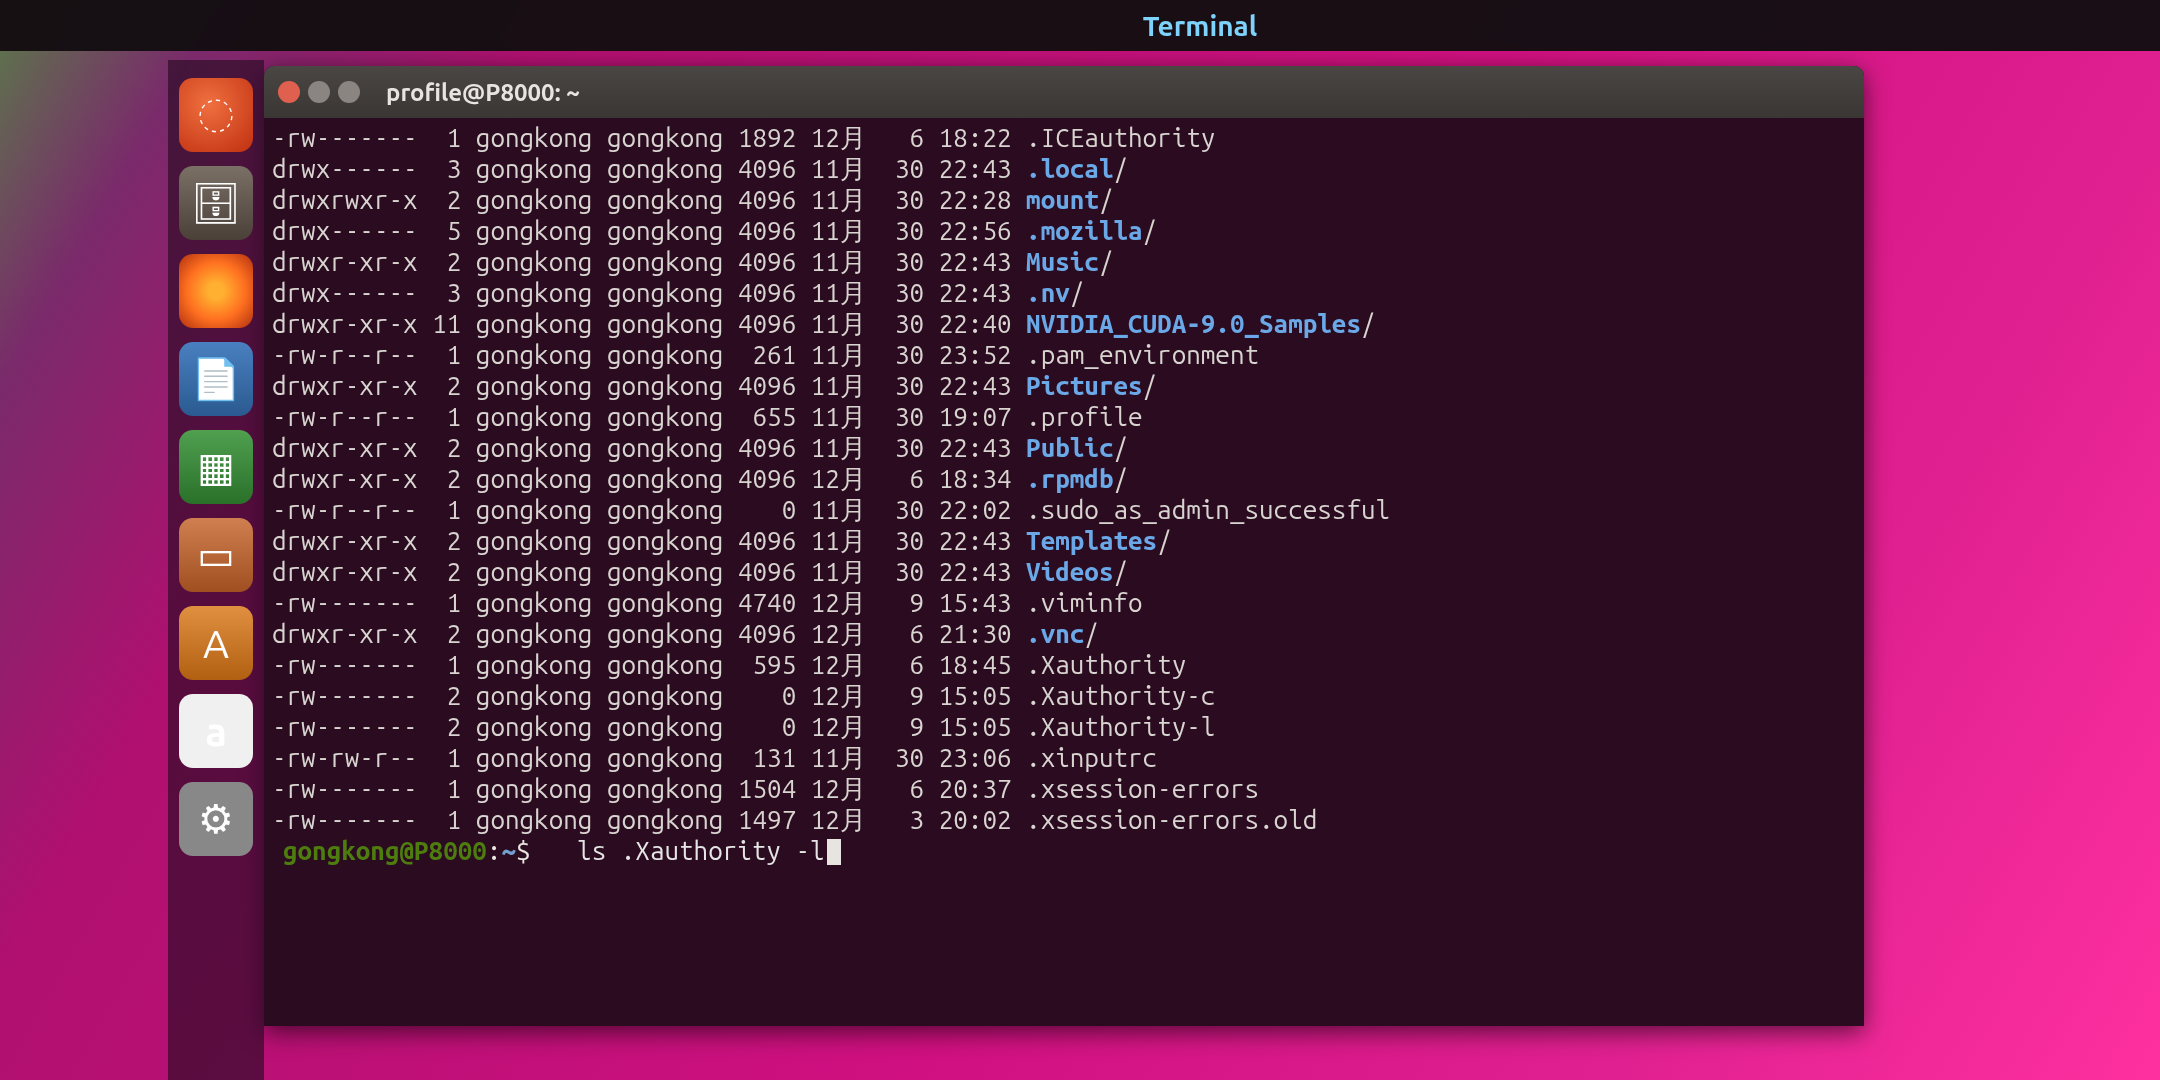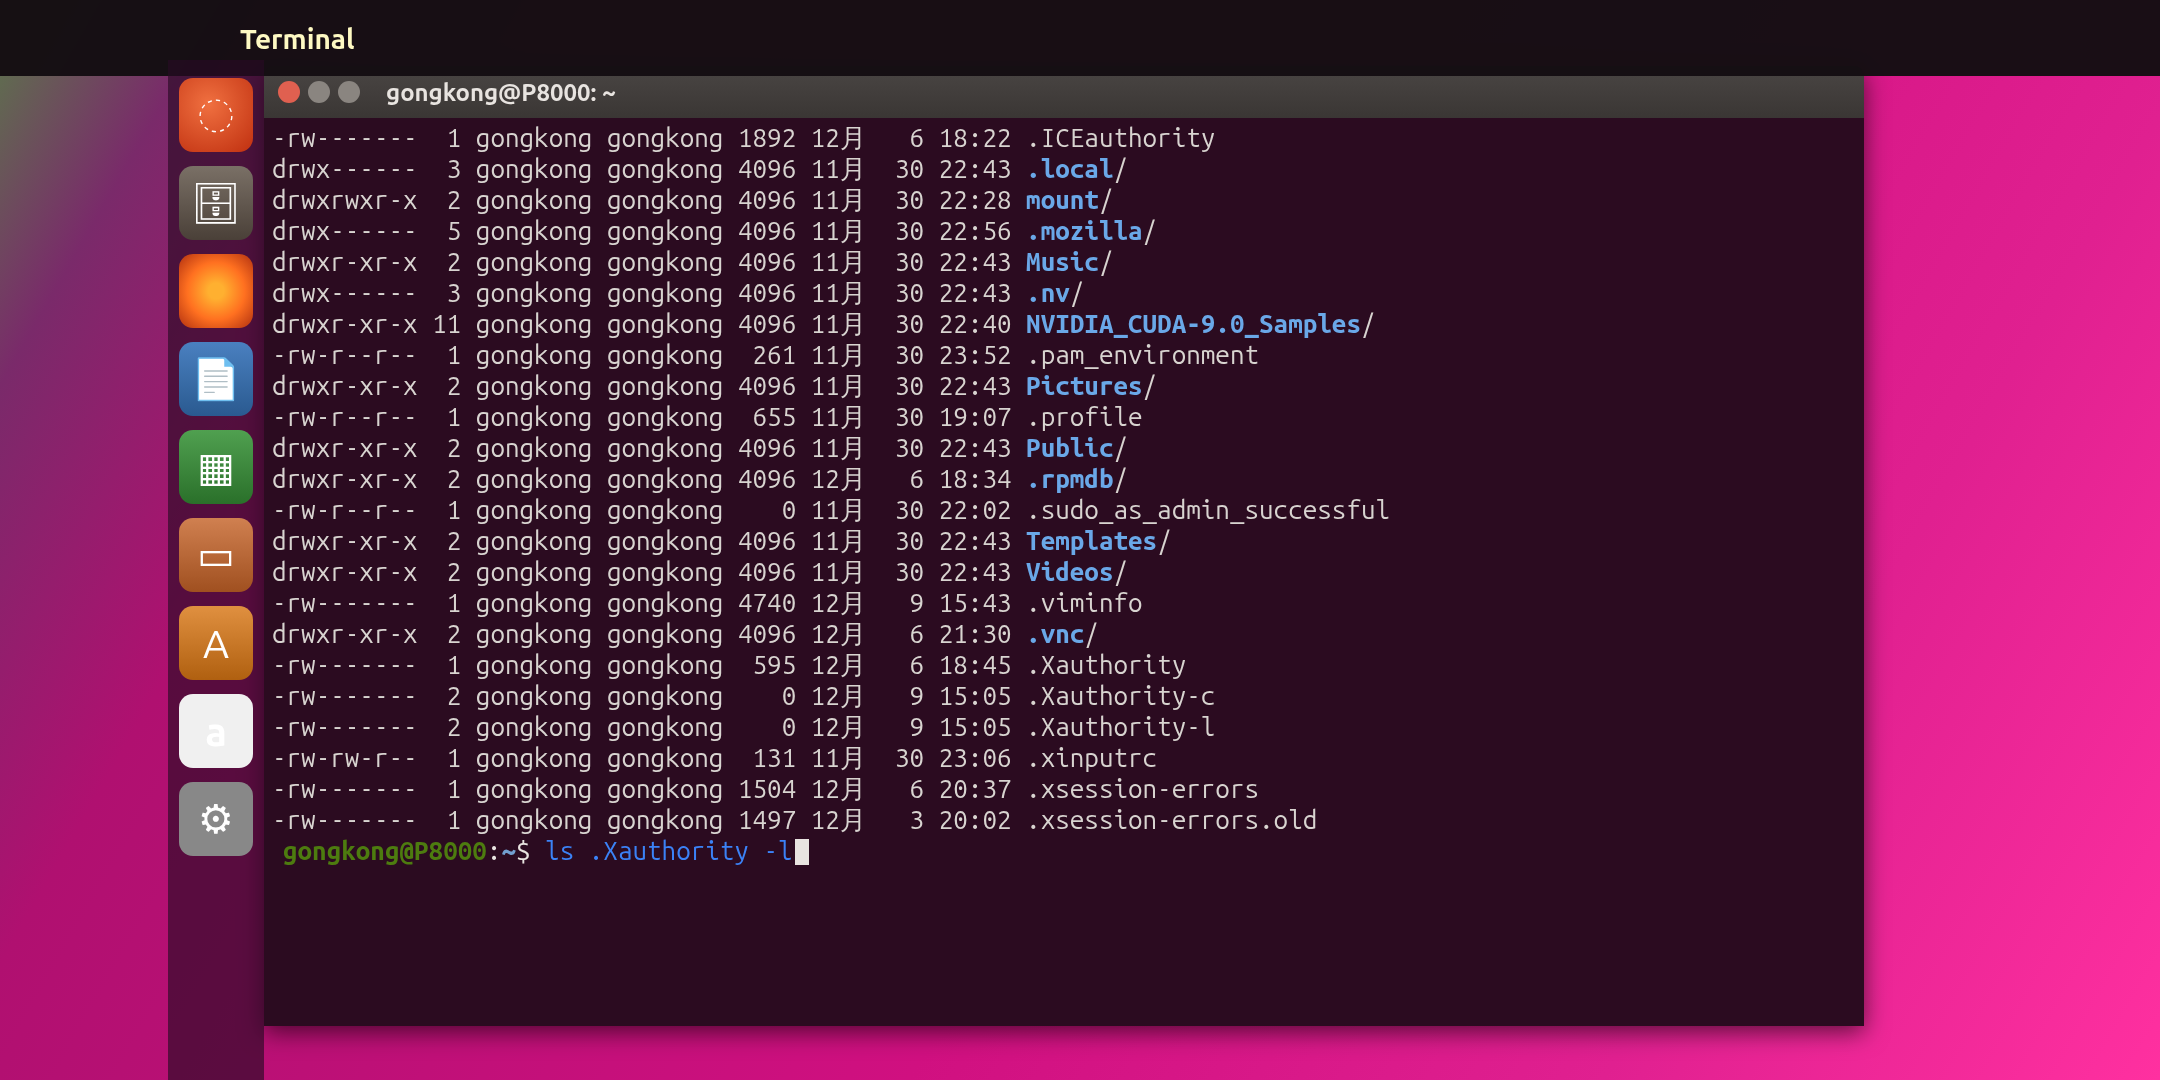--- a/index.html
+++ b/index.html
@@ -14,29 +14,30 @@
   .screen {
     width: 2160px;
     height: 1080px;
     position: relative;
   }
 
   
   .top-bar {
     position: absolute;
     top: 0; left: 0; right: 0;
-    height: 76px;
+    height: 51px;
     background: rgba(20,14,18,0.98);
-    color: #fef9c3;
+    color: #7dd3fc;
     display: flex;
     align-items: center;
     padding-left: 240px;
     font-size: 28px;
     font-weight: 600;
     z-index: 5;
+    justify-content: center;
   }
 
   
   .dock {
     position: absolute;
     top: 60px; left: 0; bottom: 0;
     width: 96px;
     background: rgba(40,10,35,0.65);
     display: flex;
     flex-direction: column;
@@ -120,21 +121,21 @@
   .usr   { color: #d8d4d0; }
   .size  { color: #d8d4d0; }
   .date  { color: #d8d4d0; }
   .fname { color: #d8d4d0; }
   .dir   { color: #6aa8e8; font-weight: 600; text-align: center; }
   .slash { color: #d8d4d0; }
 
   .prompt-user { color: #4d7c0f; font-weight: 700; margin-left: 11px; }
   .prompt-colon{ color: #e8e4e0; }
   .prompt-path { color: #729fcf; font-weight: 700; }
-  .prompt-cmd  { color: #3b82f6; }
+  .prompt-cmd  { color: #e5e5e5; margin-left: 32px; }
   .cursor {
     display: inline-block;
     width: 14px; height: 26px;
     background: #e8e4e0;
     vertical-align: text-bottom;
     margin-left: 2px;
   }
 
   .row { display: block; }
 </style>
@@ -175,18 +176,18 @@
       <div class="dock-item settings">
         <span class="dock-glyph">⚙</span>
       </div>
     </div>
 
   <div class="terminal">
     <div class="titlebar">
       <span class="win-btn close"></span>
       <span class="win-btn min"></span>
       <span class="win-btn max"></span>
-      <span class="title-text">gongkong@P8000: ~</span>
+      <span class="title-text">profile@P8000: ~</span>
     </div>
     <div class="term-body" id="term-body"><span class="row"><span class="perm">-rw-------</span><span class="num">  1</span><span class="usr"> gongkong</span><span class="usr"> gongkong</span><span class="size"> 1892</span><span class="date"> 12月 </span><span class="date">  6</span><span class="date"> 18:22</span><span> </span><span class="fname">.ICEauthority</span></span><span class="row"><span class="perm">drwx------</span><span class="num">  3</span><span class="usr"> gongkong</span><span class="usr"> gongkong</span><span class="size"> 4096</span><span class="date"> 11月 </span><span class="date"> 30</span><span class="date"> 22:43</span><span> </span><span class="dir">.local</span><span class="slash">/</span></span><span class="row"><span class="perm">drwxrwxr-x</span><span class="num">  2</span><span class="usr"> gongkong</span><span class="usr"> gongkong</span><span class="size"> 4096</span><span class="date"> 11月 </span><span class="date"> 30</span><span class="date"> 22:28</span><span> </span><span class="dir">mount</span><span class="slash">/</span></span><span class="row"><span class="perm">drwx------</span><span class="num">  5</span><span class="usr"> gongkong</span><span class="usr"> gongkong</span><span class="size"> 4096</span><span class="date"> 11月 </span><span class="date"> 30</span><span class="date"> 22:56</span><span> </span><span class="dir">.mozilla</span><span class="slash">/</span></span><span class="row"><span class="perm">drwxr-xr-x</span><span class="num">  2</span><span class="usr"> gongkong</span><span class="usr"> gongkong</span><span class="size"> 4096</span><span class="date"> 11月 </span><span class="date"> 30</span><span class="date"> 22:43</span><span> </span><span class="dir">Music</span><span class="slash">/</span></span><span class="row"><span class="perm">drwx------</span><span class="num">  3</span><span class="usr"> gongkong</span><span class="usr"> gongkong</span><span class="size"> 4096</span><span class="date"> 11月 </span><span class="date"> 30</span><span class="date"> 22:43</span><span> </span><span class="dir">.nv</span><span class="slash">/</span></span><span class="row"><span class="perm">drwxr-xr-x</span><span class="num"> 11</span><span class="usr"> gongkong</span><span class="usr"> gongkong</span><span class="size"> 4096</span><span class="date"> 11月 </span><span class="date"> 30</span><span class="date"> 22:40</span><span> </span><span class="dir">NVIDIA_CUDA-9.0_Samples</span><span class="slash">/</span></span><span class="row"><span class="perm">-rw-r--r--</span><span class="num">  1</span><span class="usr"> gongkong</span><span class="usr"> gongkong</span><span class="size">  261</span><span class="date"> 11月 </span><span class="date"> 30</span><span class="date"> 23:52</span><span> </span><span class="fname">.pam_environment</span></span><span class="row"><span class="perm">drwxr-xr-x</span><span class="num">  2</span><span class="usr"> gongkong</span><span class="usr"> gongkong</span><span class="size"> 4096</span><span class="date"> 11月 </span><span class="date"> 30</span><span class="date"> 22:43</span><span> </span><span class="dir">Pictures</span><span class="slash">/</span></span><span class="row"><span class="perm">-rw-r--r--</span><span class="num">  1</span><span class="usr"> gongkong</span><span class="usr"> gongkong</span><span class="size">  655</span><span class="date"> 11月 </span><span class="date"> 30</span><span class="date"> 19:07</span><span> </span><span class="fname">.profile</span></span><span class="row"><span class="perm">drwxr-xr-x</span><span class="num">  2</span><span class="usr"> gongkong</span><span class="usr"> gongkong</span><span class="size"> 4096</span><span class="date"> 11月 </span><span class="date"> 30</span><span class="date"> 22:43</span><span> </span><span class="dir">Public</span><span class="slash">/</span></span><span class="row"><span class="perm">drwxr-xr-x</span><span class="num">  2</span><span class="usr"> gongkong</span><span class="usr"> gongkong</span><span class="size"> 4096</span><span class="date"> 12月 </span><span class="date">  6</span><span class="date"> 18:34</span><span> </span><span class="dir">.rpmdb</span><span class="slash">/</span></span><span class="row"><span class="perm">-rw-r--r--</span><span class="num">  1</span><span class="usr"> gongkong</span><span class="usr"> gongkong</span><span class="size">    0</span><span class="date"> 11月 </span><span class="date"> 30</span><span class="date"> 22:02</span><span> </span><span class="fname">.sudo_as_admin_successful</span></span><span class="row"><span class="perm">drwxr-xr-x</span><span class="num">  2</span><span class="usr"> gongkong</span><span class="usr"> gongkong</span><span class="size"> 4096</span><span class="date"> 11月 </span><span class="date"> 30</span><span class="date"> 22:43</span><span> </span><span class="dir">Templates</span><span class="slash">/</span></span><span class="row"><span class="perm">drwxr-xr-x</span><span class="num">  2</span><span class="usr"> gongkong</span><span class="usr"> gongkong</span><span class="size"> 4096</span><span class="date"> 11月 </span><span class="date"> 30</span><span class="date"> 22:43</span><span> </span><span class="dir">Videos</span><span class="slash">/</span></span><span class="row"><span class="perm">-rw-------</span><span class="num">  1</span><span class="usr"> gongkong</span><span class="usr"> gongkong</span><span class="size"> 4740</span><span class="date"> 12月 </span><span class="date">  9</span><span class="date"> 15:43</span><span> </span><span class="fname">.viminfo</span></span><span class="row"><span class="perm">drwxr-xr-x</span><span class="num">  2</span><span class="usr"> gongkong</span><span class="usr"> gongkong</span><span class="size"> 4096</span><span class="date"> 12月 </span><span class="date">  6</span><span class="date"> 21:30</span><span> </span><span class="dir">.vnc</span><span class="slash">/</span></span><span class="row"><span class="perm">-rw-------</span><span class="num">  1</span><span class="usr"> gongkong</span><span class="usr"> gongkong</span><span class="size">  595</span><span class="date"> 12月 </span><span class="date">  6</span><span class="date"> 18:45</span><span> </span><span class="fname">.Xauthority</span></span><span class="row"><span class="perm">-rw-------</span><span class="num">  2</span><span class="usr"> gongkong</span><span class="usr"> gongkong</span><span class="size">    0</span><span class="date"> 12月 </span><span class="date">  9</span><span class="date"> 15:05</span><span> </span><span class="fname">.Xauthority-c</span></span><span class="row"><span class="perm">-rw-------</span><span class="num">  2</span><span class="usr"> gongkong</span><span class="usr"> gongkong</span><span class="size">    0</span><span class="date"> 12月 </span><span class="date">  9</span><span class="date"> 15:05</span><span> </span><span class="fname">.Xauthority-l</span></span><span class="row"><span class="perm">-rw-rw-r--</span><span class="num">  1</span><span class="usr"> gongkong</span><span class="usr"> gongkong</span><span class="size">  131</span><span class="date"> 11月 </span><span class="date"> 30</span><span class="date"> 23:06</span><span> </span><span class="fname">.xinputrc</span></span><span class="row"><span class="perm">-rw-------</span><span class="num">  1</span><span class="usr"> gongkong</span><span class="usr"> gongkong</span><span class="size"> 1504</span><span class="date"> 12月 </span><span class="date">  6</span><span class="date"> 20:37</span><span> </span><span class="fname">.xsession-errors</span></span><span class="row"><span class="perm">-rw-------</span><span class="num">  1</span><span class="usr"> gongkong</span><span class="usr"> gongkong</span><span class="size"> 1497</span><span class="date"> 12月 </span><span class="date">  3</span><span class="date"> 20:02</span><span> </span><span class="fname">.xsession-errors.old</span></span><span class="row"><span class="prompt-user">gongkong@P8000</span><span class="prompt-colon">:</span><span class="prompt-path">~</span><span class="prompt-colon">$ </span><span class="prompt-cmd">ls .Xauthority -l</span><span class="cursor"></span></span></div>
   </div>
 
 </div>
 
 </body></html>

